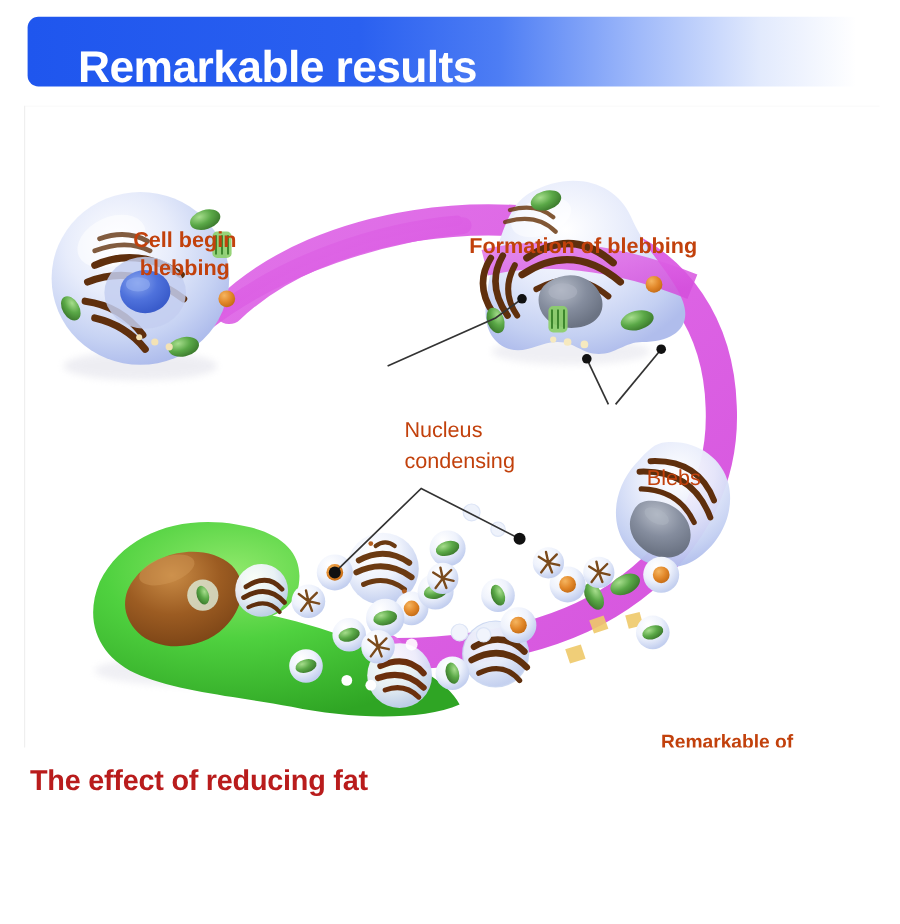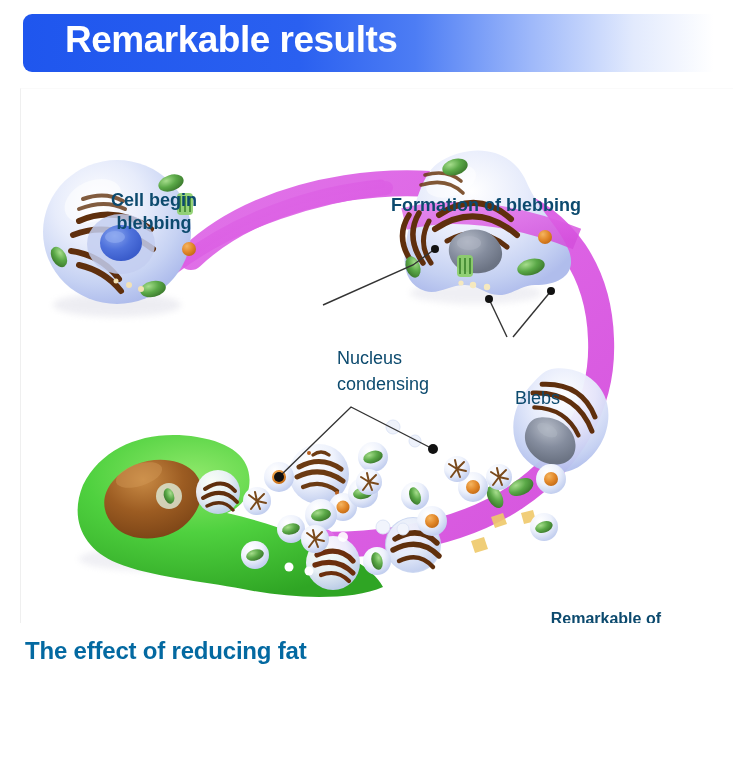--- a/index.html
+++ b/index.html
@@ -12,49 +12,49 @@
   }
   .page{position:relative;width:750px;height:770px;background:#fff;}
 
   
   .banner{
     position:absolute;left:23px;top:14px;width:727px;height:58px;
     border-radius:9px 0 0 9px;
     background:linear-gradient(to right,#1f56ee 0%,#2a60f0 38%,#4d7df4 54%,#9fb9fa 70%,#e2eafd 84%,#ffffff 95%);
   }
   .banner-title{
-    position:absolute;left:42px;top:4px;
+    position:absolute;left:42px;top:20px;
     font-size:37px;font-weight:bold;color:#ffffff;
     letter-spacing:-0.5px;line-height:44px;
     white-space:nowrap;
   }
 
   
   .diagram{
     position:absolute;left:20px;top:88px;width:712px;height:534px;
     background:#ffffff;
     border-left:1px solid #efefef;
     border-top:1px solid #fafafa;
     overflow:hidden;
   }
   .diagram svg{position:absolute;left:0;top:0;}
 
   
-  .lbl{position:absolute;color:#0c4a6e;}
+  .lbl{position:absolute;color:#c2410c;}
   .lbl-cell-begin{left:68px;top:100px;font-size:18px;font-weight:bold;line-height:23px;text-align:center;width:130px;}
   .lbl-formation{left:370px;top:105px;font-size:18px;font-weight:bold;line-height:23px;width:230px;}
   .lbl-nucleus{left:316px;top:256px;font-size:18px;line-height:26px;width:130px;}
-  .lbl-blebs{left:494px;top:296px;font-size:18px;line-height:26px;}
+  .lbl-blebs{left:518px;top:296px;font-size:18px;line-height:26px;}
   .lbl-apoptotic{left:330px;top:382px;font-size:18px;line-height:26px;white-space:nowrap;}
   .lbl-partition{left:450px;top:519px;width:190px;font-size:16px;font-weight:bold;line-height:21px;text-align:right;}
 
   
   .foot-title{
     position:absolute;left:25px;top:637px;
-    font-size:24px;font-weight:bold;color:#0369a1;letter-spacing:-0.2px;
+    font-size:24px;font-weight:bold;color:#b91c1c;letter-spacing:-0.2px;
   }
   .foot-body{
     position:absolute;left:25px;top:676px;width:620px;
     font-size:17px;color:#222;line-height:26px;
   }
 </style>
 </head>
 <body>
 
 <div class="page">

